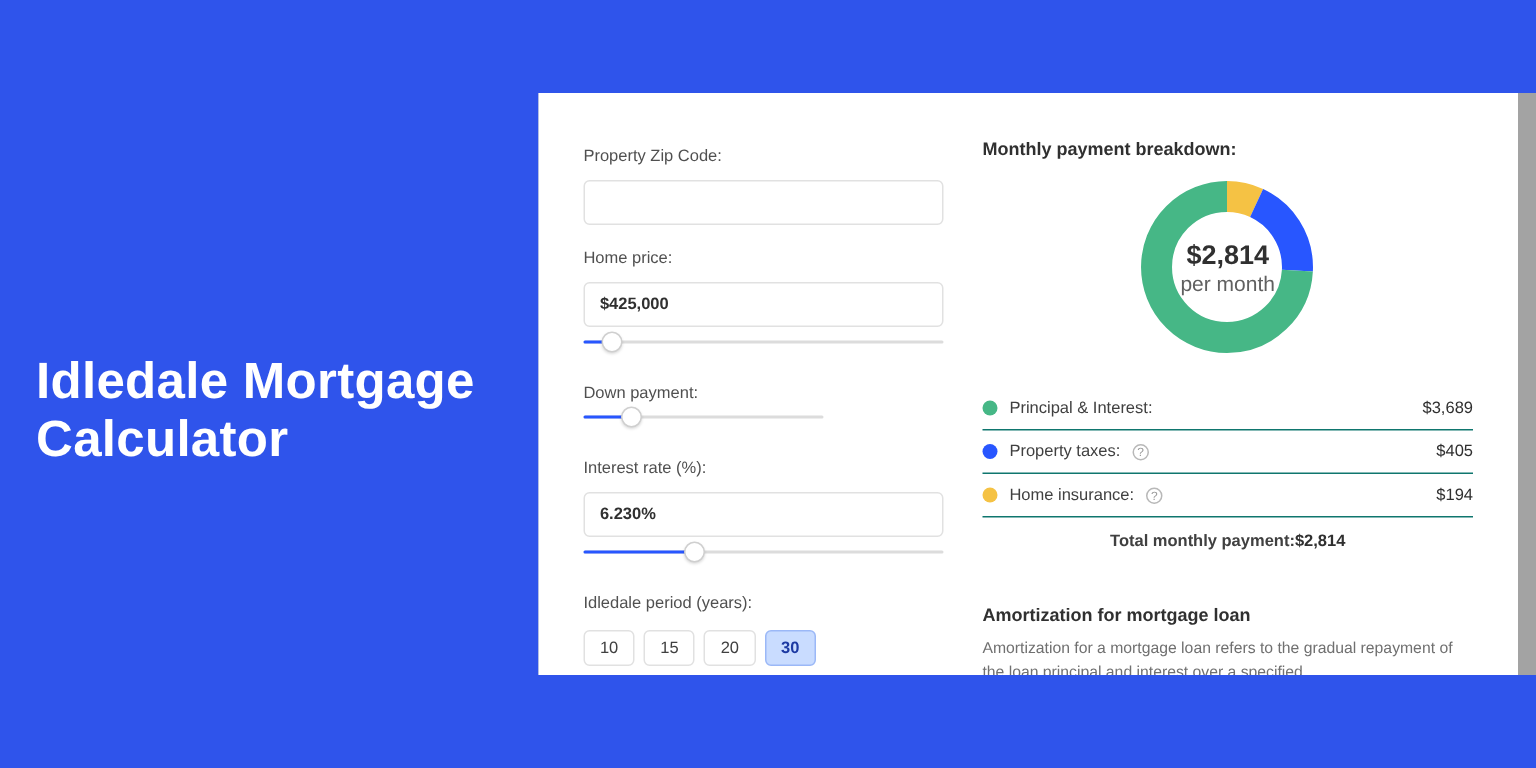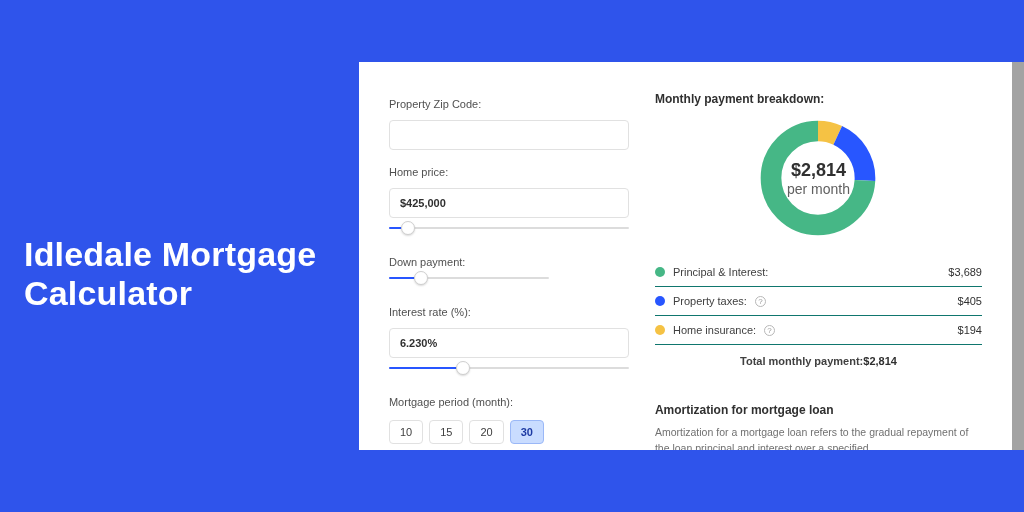--- a/index.html
+++ b/index.html
@@ -245,21 +245,21 @@
         </div>
 
         <div class="label">Interest rate (%):</div>
         <input class="text-input" value="6.230%" style="">
         <div class="slider-wrap">
           <div class="slider-track"></div>
           <div class="slider-fill" style="width: 31%;"></div>
           <div class="slider-thumb" style="left: 31%;"></div>
         </div>
 
-        <div class="label">Mortgage period (month):</div>
+        <div class="label">Idledale period (years):</div>
         <div class="period-row" id="period-row">
             <div class="period-btn">10</div>
             <div class="period-btn">15</div>
             <div class="period-btn">20</div>
             <div class="period-btn selected">30</div>
           </div>
 
       </div>
 
       <div class="right">

